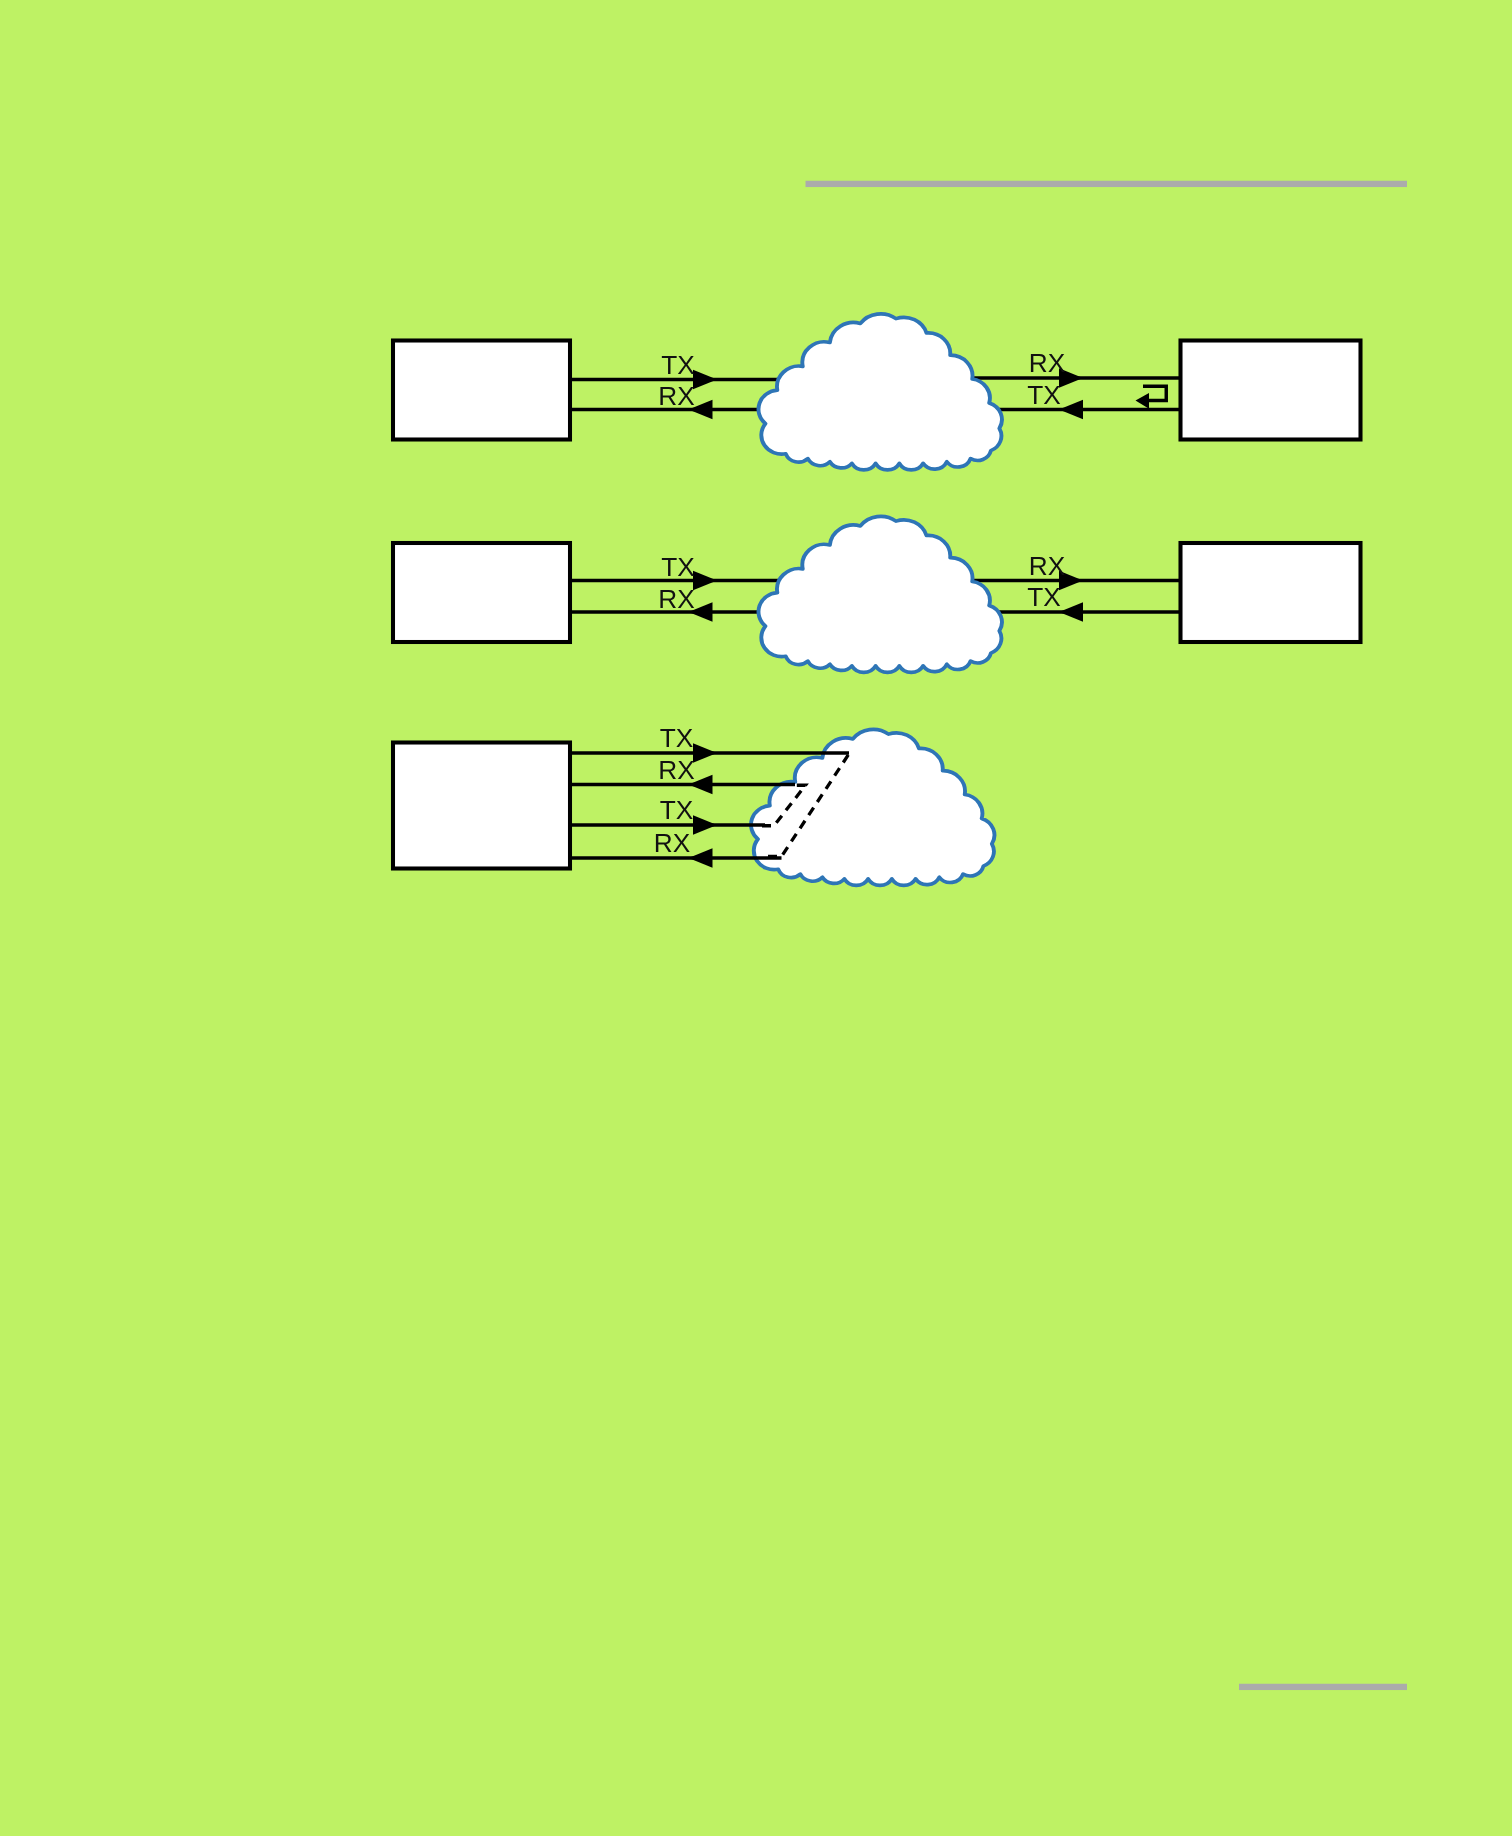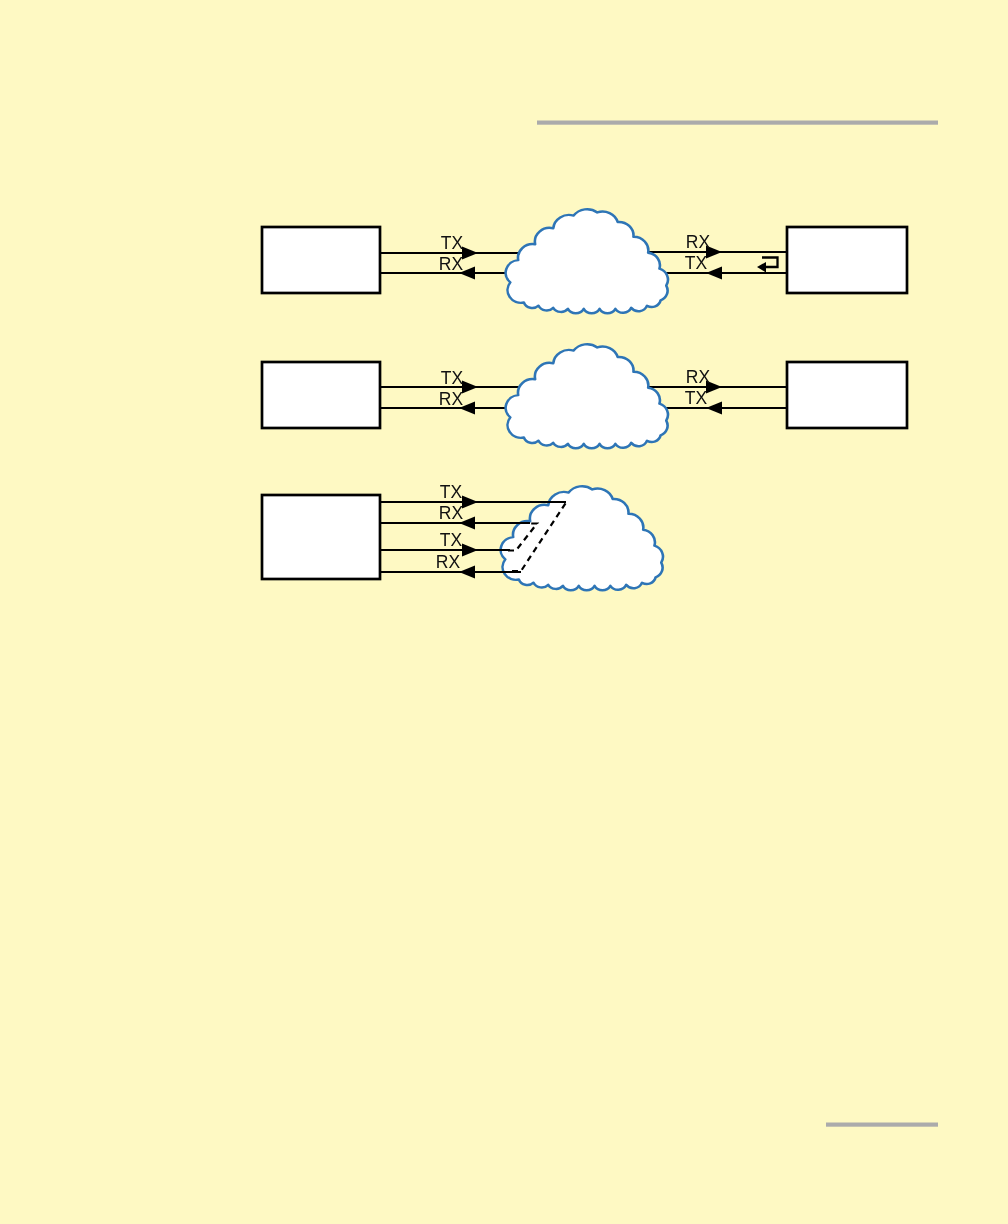--- a/index.html
+++ b/index.html
@@ -1,20 +1,20 @@
 <!DOCTYPE html>
 <html><head>
 <meta charset="utf-8">
 <style>
   html, body { margin: 0; padding: 0; background: #ffffff; }
   .page {
     position: relative;
     width: 1008px;
     height: 1224px;
-    background: #fef9c3;
+    background: #bef264;
     overflow: hidden;
     font-family: "Liberation Sans", sans-serif;
   }
   svg { position: absolute; top: 0; left: 0; }
   text.sig-label {
     font-family: "Liberation Sans", sans-serif;
     font-size: 17.5px;
     fill: #111111;
   }
   .solid-line { stroke: #000000; stroke-width: 2.2; }

